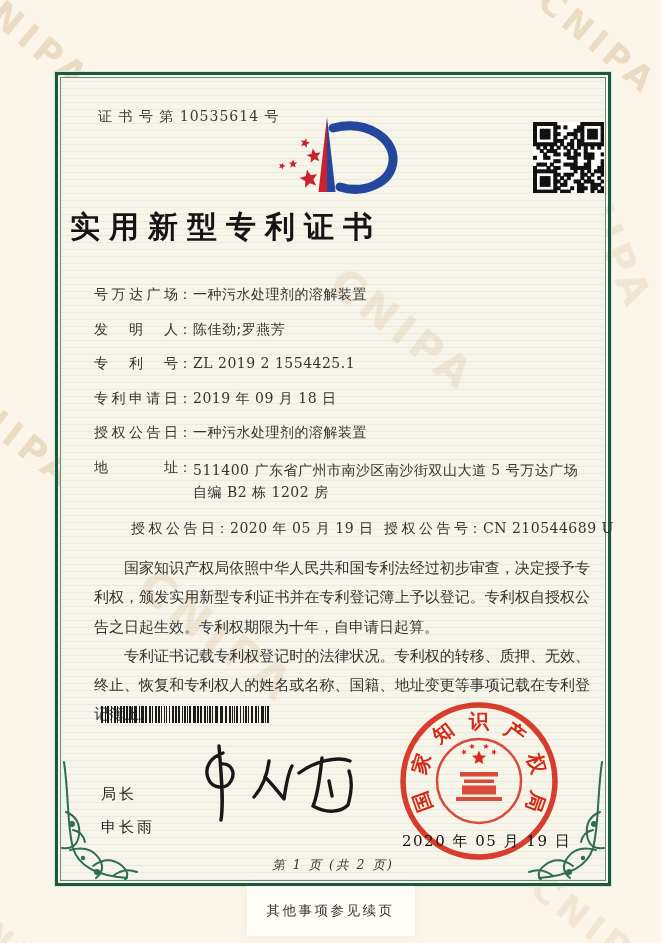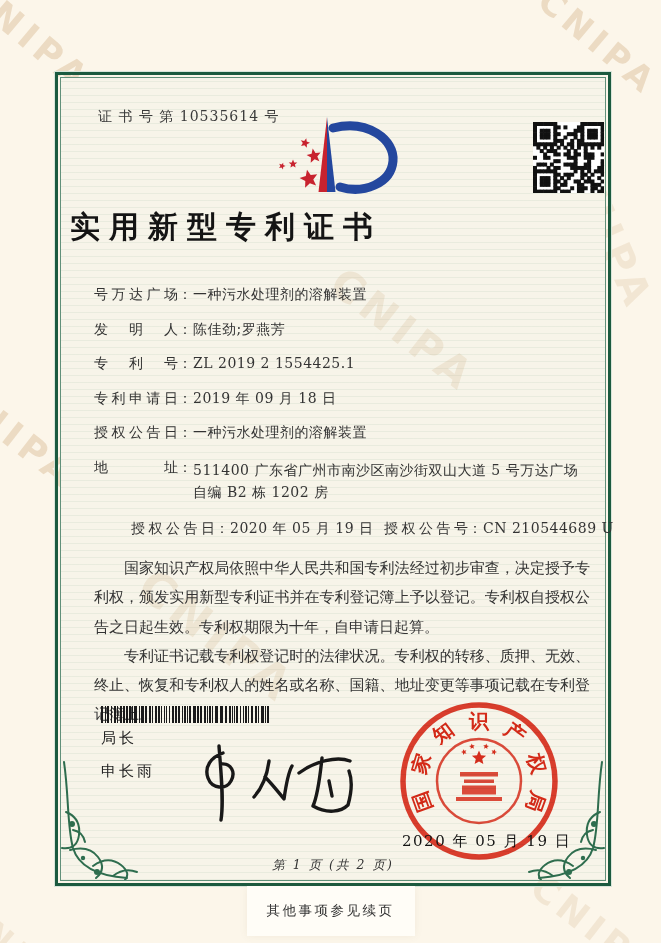--- a/index.html
+++ b/index.html
@@ -45,21 +45,21 @@
   .fvalue{display:inline-block;vertical-align:top;letter-spacing:.5px;white-space:normal;}
   .frow.addr .fvalue{width:400px;line-height:1.62;}
   .fgroup{display:inline-block;}
   .fgroup.g1{width:253px;margin-left:37px;}
   
   .paras{position:absolute;left:33px;top:476px;width:496px;font-size:15px;line-height:1.95;color:#333;text-align:justify;}
   .paras p{margin:0;text-indent:2em;}
   
   .barcode{position:absolute;left:40px;top:628px;}
   .sigblock{
-    position:absolute;left:40px;top:644px;font-family:"DejaVu Sans",sans-serif;
+    position:absolute;left:40px;top:700px;font-family:"DejaVu Sans",sans-serif;
     font-size:15px;color:#222;letter-spacing:3px;line-height:2.2;
   }
   .sig-svg{position:absolute;left:120px;top:655px;}
   .seal{position:absolute;left:333px;top:618px;mix-blend-mode:multiply;}
   .seal-date{position:absolute;left:341px;top:754px;font-size:15px;color:#141414;letter-spacing:1.5px;white-space:nowrap;}
   .pagination{position:absolute;left:0;right:0;top:779px;text-align:center;font-size:12.5px;color:#333;letter-spacing:2px;font-style:italic;}
   .cont-note{
     position:absolute;top:886px;left:50%;transform:translateX(-50%);
     background:#fffdf7;padding:16px 20px;font-size:13.5px;color:#333;letter-spacing:2.5px;
     box-shadow:0 0 8px rgba(120,100,60,.08);white-space:nowrap;

